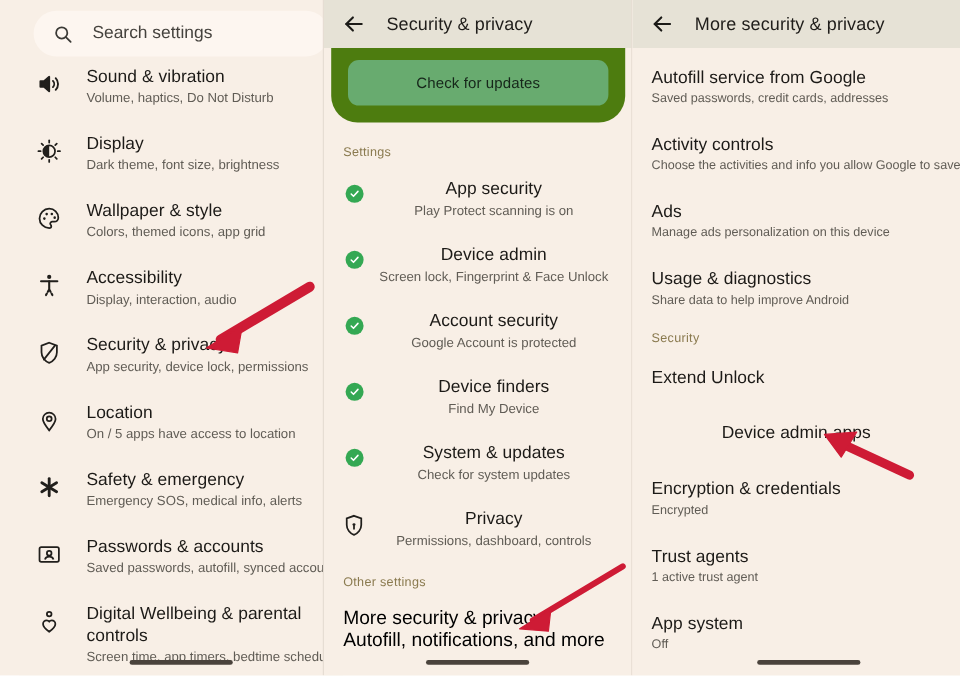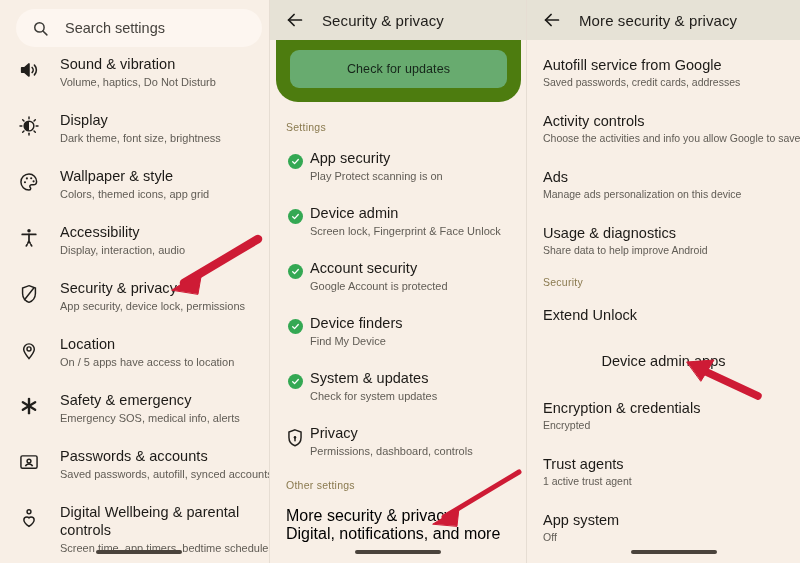--- a/index.html
+++ b/index.html
@@ -21,21 +21,21 @@
   }
 
   
   .panel {
     position: absolute;
     top: 0;
     height: 563px;
     overflow: hidden;
     background: #f8efe6;
   }
-  #panel-left   { left: 4px;   width: 270px; }
+  #panel-left   { left: 16px;   width: 270px; }
   #panel-mid    { left: 270px; width: 257px; }
   #panel-right  { left: 527px; width: 273px; }
 
   .panel-divider {
     position: absolute;
     top: 0;
     width: 1px;
     height: 563px;
     background: #e6ddd3;
   }
@@ -164,21 +164,21 @@
     background: #34a853;
     display: flex;
     align-items: center;
     justify-content: center;
     flex: 0 0 15px;
   }
   .check svg { width: 9px; height: 9px; color: #fff; }
 
   #panel-mid .row { margin-bottom: 20px; }
   #panel-mid .row .icon { margin-top: 5px; }
-  #panel-mid .row .texts { margin-left: 4px; }
+  #panel-mid .row .texts { margin-left: 4px; text-align: center; }
 
   
   #panel-right .row {
     display: block;
     padding: 0 16px;
     margin-bottom: 22px;
   }
   #panel-right .rtitle { font-size: 14.5px; }
   #panel-right .rsub { font-size: 10.5px; margin-top: 1px; }
   #panel-right .section-label { padding-left: 16px; }
@@ -466,21 +466,21 @@
           <span class="rsub" style="display:block">Permissions, dashboard, controls</span>
         </span>
       </div>
 
     </div>
 
     <div class="section-label" style="margin-top:8px;">Other settings</div>
 
     <div style="margin-top:16px; padding:0 16px;">
       <div class="rtitle">More security &amp; privacy</div>
-      <div class="rsub">Digital, notifications, and more</div>
+      <div class="rsub">Autofill, notifications, and more</div>
     </div>
 
     <div class="home-ind" style="left:85px; width:86px;"></div>
   </div>
 
   <div class="panel-divider" style="left:526px;"></div>
 
   <div class="panel" id="panel-right">
 
     <div class="appbar">

